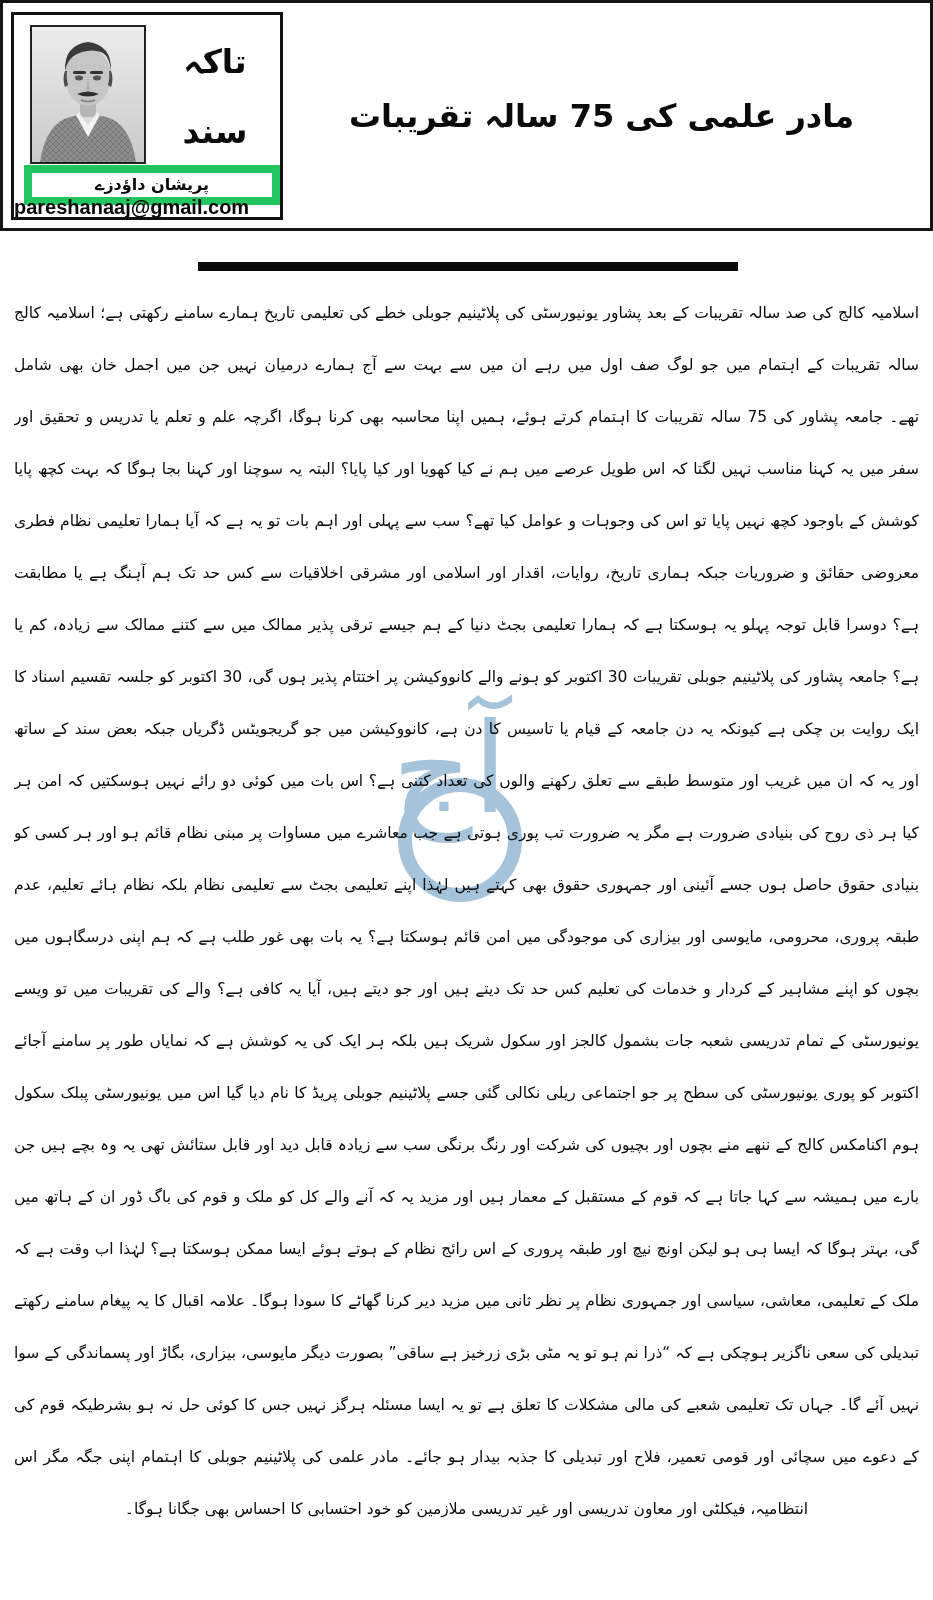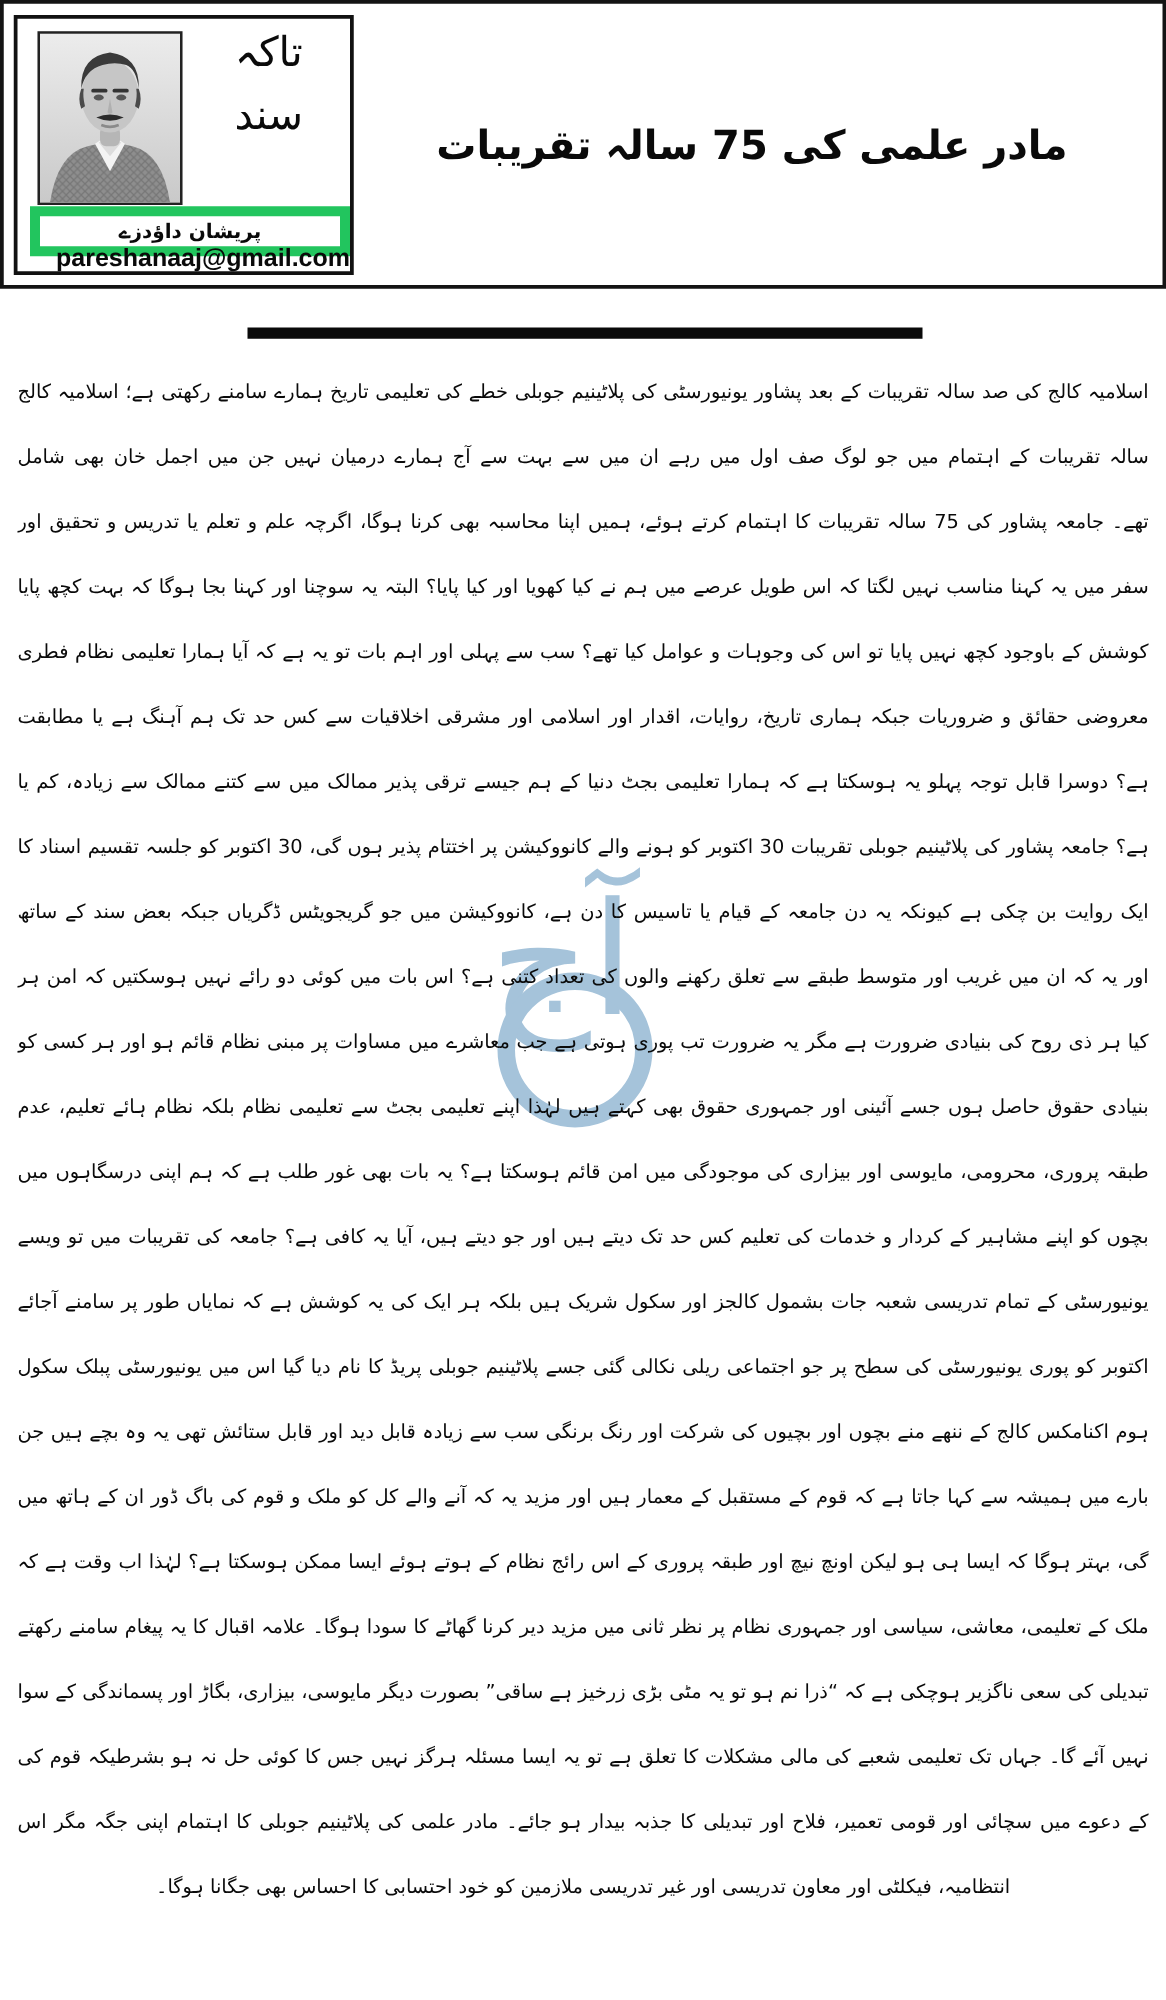--- a/index.html
+++ b/index.html
@@ -31,37 +31,38 @@
   }
   .author-photo svg{display:block;width:100%;height:100%;}
   .column-title{
     position:absolute;right:4px;top:2px;
     width:122px;height:148px;
     direction:rtl;
     text-align:center;
   }
   .column-title .ct-line{
     font-size:33px;
-    font-weight:normal;
+    font-weight:bold;
     line-height:50px;
     letter-spacing:1px;
+    margin-top:20px;
   }
   .author-name-strip{
     position:absolute;left:10px;top:150px;
     width:240px;height:24px;
     border:8px solid #22c55e;
     direction:rtl;
     text-align:center;
     font-size:16px;font-weight:bold;
     line-height:24px;
   }
   .author-email{
     position:absolute;left:0;top:181px;
     width:100%;
-    text-align:right;
+    text-align:left;
     font-family:"Liberation Sans",sans-serif;
     font-weight:bold;
     font-size:20px;
     direction:ltr;
   }
   .title-area{
     position:absolute;left:290px;top:0;right:20px;bottom:0;
     display:flex;align-items:center;justify-content:center;
   }
   .article-title{
@@ -197,21 +198,21 @@
     <div class="body-line">سفر میں یہ کہنا مناسب نہیں لگتا کہ اس طویل عرصے میں ہم نے کیا کھویا اور کیا پایا؟ البتہ یہ سوچنا اور کہنا بجا ہوگا کہ بہت کچھ پایا ہے لیکن اگر</div>
     <div class="body-line">کوشش کے باوجود کچھ نہیں پایا تو اس کی وجوہات و عوامل کیا تھے؟ سب سے پہلی اور اہم بات تو یہ ہے کہ آیا ہمارا تعلیمی نظام فطری تقاضوں،</div>
     <div class="body-line">معروضی حقائق و ضروریات جبکہ ہماری تاریخ، روایات، اقدار اور اسلامی اور مشرقی اخلاقیات سے کس حد تک ہم آہنگ ہے یا مطابقت رکھتا</div>
     <div class="body-line">ہے؟ دوسرا قابل توجہ پہلو یہ ہوسکتا ہے کہ ہمارا تعلیمی بجٹ دنیا کے ہم جیسے ترقی پذیر ممالک میں سے کتنے ممالک سے زیادہ، کم یا مساوی</div>
     <div class="body-line">ہے؟ جامعہ پشاور کی پلاٹینیم جوبلی تقریبات 30 اکتوبر کو ہونے والے کانووکیشن پر اختتام پذیر ہوں گی، 30 اکتوبر کو جلسہ تقسیم اسناد کا انعقاد</div>
     <div class="body-line">ایک روایت بن چکی ہے کیونکہ یہ دن جامعہ کے قیام یا تاسیس کا دن ہے، کانووکیشن میں جو گریجویٹس ڈگریاں جبکہ بعض سند کے ساتھ تمغہ یا</div>
     <div class="body-line">اور یہ کہ ان میں غریب اور متوسط طبقے سے تعلق رکھنے والوں کی تعداد کتنی ہے؟ اس بات میں کوئی دو رائے نہیں ہوسکتیں کہ امن ہر انسان تو</div>
     <div class="body-line">کیا ہر ذی روح کی بنیادی ضرورت ہے مگر یہ ضرورت تب پوری ہوتی ہے جب معاشرے میں مساوات پر مبنی نظام قائم ہو اور ہر کسی کو اپنے</div>
     <div class="body-line">بنیادی حقوق حاصل ہوں جسے آئینی اور جمہوری حقوق بھی کہتے ہیں لہٰذا اپنے تعلیمی بجٹ سے تعلیمی نظام بلکہ نظام ہائے تعلیم، عدم مساوات،</div>
     <div class="body-line">طبقہ پروری، محرومی، مایوسی اور بیزاری کی موجودگی میں امن قائم ہوسکتا ہے؟ یہ بات بھی غور طلب ہے کہ ہم اپنی درسگاہوں میں قوم کے</div>
-    <div class="body-line">بچوں کو اپنے مشاہیر کے کردار و خدمات کی تعلیم کس حد تک دیتے ہیں اور جو دیتے ہیں، آیا یہ کافی ہے؟ جامعہ کی تقریبات میں تو ویسے</div>
+    <div class="body-line">بچوں کو اپنے مشاہیر کے کردار و خدمات کی تعلیم کس حد تک دیتے ہیں اور جو دیتے ہیں، آیا یہ کافی ہے؟ والے کی تقریبات میں تو ویسے</div>
     <div class="body-line">یونیورسٹی کے تمام تدریسی شعبہ جات بشمول کالجز اور سکول شریک ہیں بلکہ ہر ایک کی یہ کوشش ہے کہ نمایاں طور پر سامنے آجائے لیکن 16</div>
     <div class="body-line">اکتوبر کو پوری یونیورسٹی کی سطح پر جو اجتماعی ریلی نکالی گئی جسے پلاٹینیم جوبلی پریڈ کا نام دیا گیا اس میں یونیورسٹی پبلک سکول گرلز ماڈل سکول اور</div>
     <div class="body-line">ہوم اکنامکس کالج کے ننھے منے بچوں اور بچیوں کی شرکت اور رنگ برنگی سب سے زیادہ قابل دید اور قابل ستائش تھی یہ وہ بچے ہیں جن کے</div>
     <div class="body-line">بارے میں ہمیشہ سے کہا جاتا ہے کہ قوم کے مستقبل کے معمار ہیں اور مزید یہ کہ آنے والے کل کو ملک و قوم کی باگ ڈور ان کے ہاتھ میں ہو</div>
     <div class="body-line">گی، بہتر ہوگا کہ ایسا ہی ہو لیکن اونچ نیچ اور طبقہ پروری کے اس رائج نظام کے ہوتے ہوئے ایسا ممکن ہوسکتا ہے؟ لہٰذا اب وقت ہے کہ</div>
     <div class="body-line">ملک کے تعلیمی، معاشی، سیاسی اور جمہوری نظام پر نظر ثانی میں مزید دیر کرنا گھاٹے کا سودا ہوگا۔ علامہ اقبال کا یہ پیغام سامنے رکھتے ہوئے</div>
     <div class="body-line">تبدیلی کی سعی ناگزیر ہوچکی ہے کہ “ذرا نم ہو تو یہ مٹی بڑی زرخیز ہے ساقی” بصورت دیگر مایوسی، بیزاری، بگاڑ اور پسماندگی کے سوا کچھ ہاتھ</div>
     <div class="body-line">نہیں آئے گا۔ جہاں تک تعلیمی شعبے کی مالی مشکلات کا تعلق ہے تو یہ ایسا مسئلہ ہرگز نہیں جس کا کوئی حل نہ ہو بشرطیکہ قوم کی قیادت اور رہنمائی</div>
     <div class="body-line">کے دعوے میں سچائی اور قومی تعمیر، فلاح اور تبدیلی کا جذبہ بیدار ہو جائے۔ مادر علمی کی پلاٹینیم جوبلی کا اہتمام اپنی جگہ مگر اس موقع پر جامعہ کی</div>
     <div class="body-line">انتظامیہ، فیکلٹی اور معاون تدریسی اور غیر تدریسی ملازمین کو خود احتسابی کا احساس بھی جگانا ہوگا۔</div>

